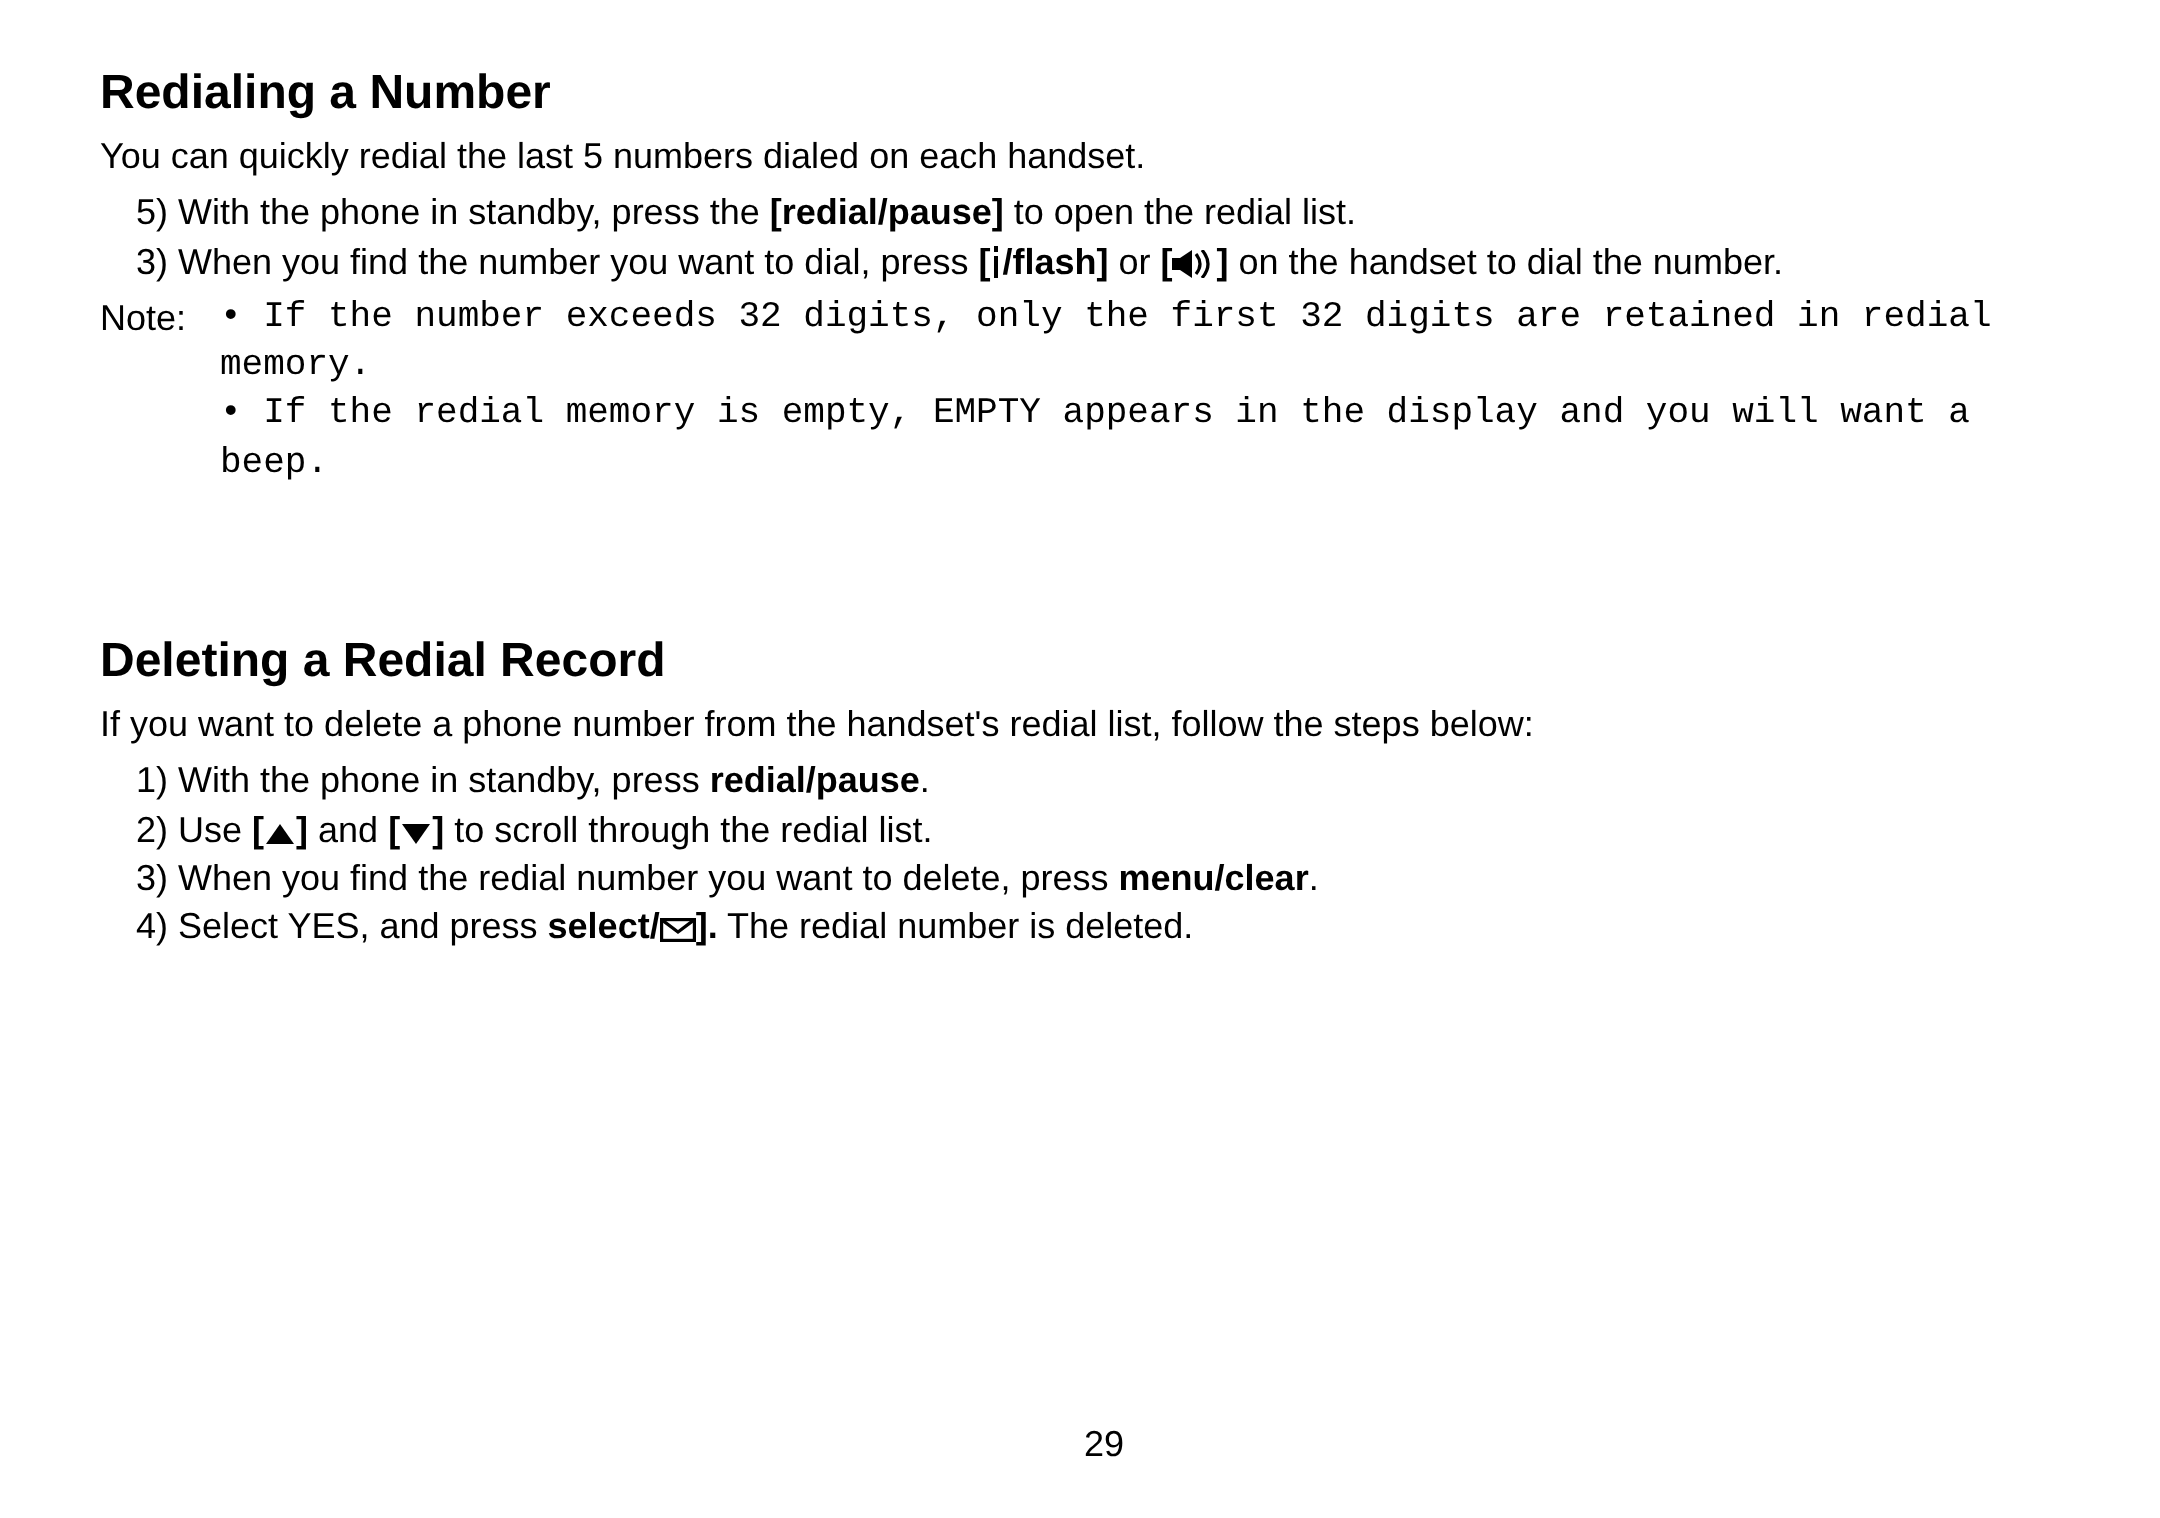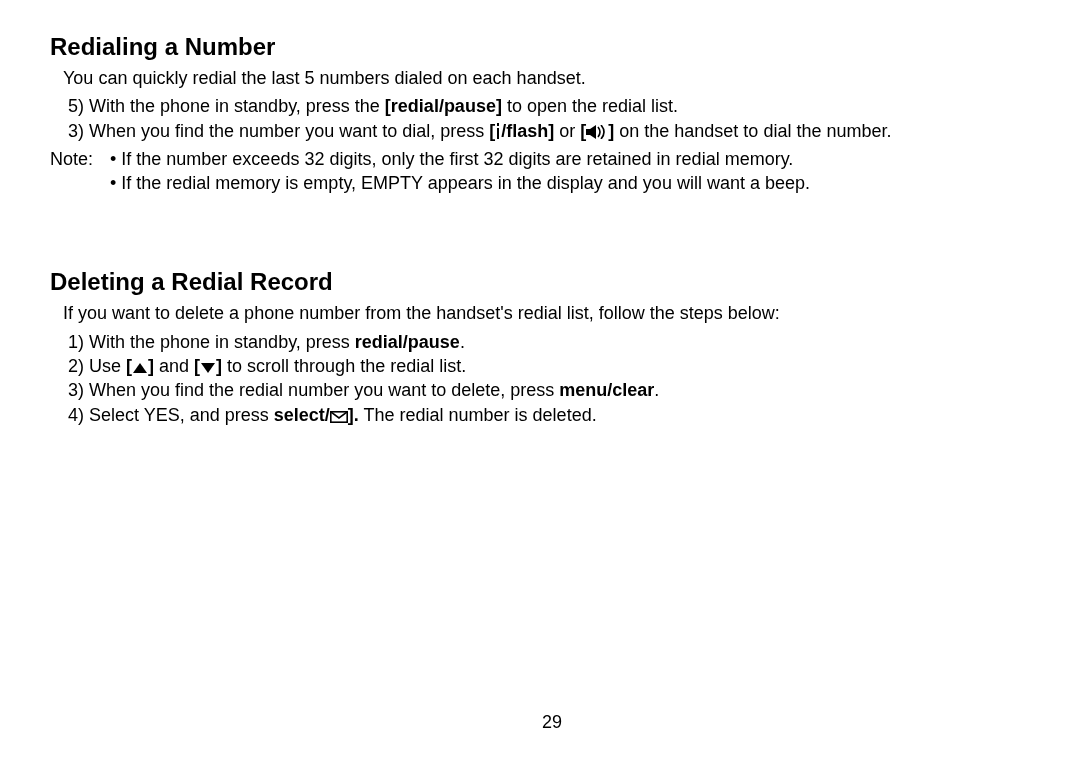--- a/index.html
+++ b/index.html
@@ -18,21 +18,21 @@
     position: relative;
   }
   h2.section-heading {
     font-size: 24px;
     font-weight: bold;
     margin: 0 0 4px 0;
     line-height: 1.25;
   }
   .intro {
     font-size: 18px;
-    margin: 0 0 4px 13px;
+    margin: 0 0 4px 0;
     line-height: 1.35;
   }
   .steps {
     font-size: 18px;
     line-height: 1.35;
     padding-left: 18px;
   }
   .step {
     margin: 0;
   }
@@ -40,20 +40,21 @@
     font-size: 18px;
     line-height: 1.35;
     display: flex;
     margin-top: 4px;
   }
   .note-label-col {
     min-width: 60px;
   }
   .note-bullets {
     flex: 1;
+    font-family: Liberation Mono, monospace;
   }
   .note-bullet {
     margin: 0;
   }
   .spacer {
     height: 72px;
   }
   .page-number {
     position: absolute;
     bottom: 26px;

